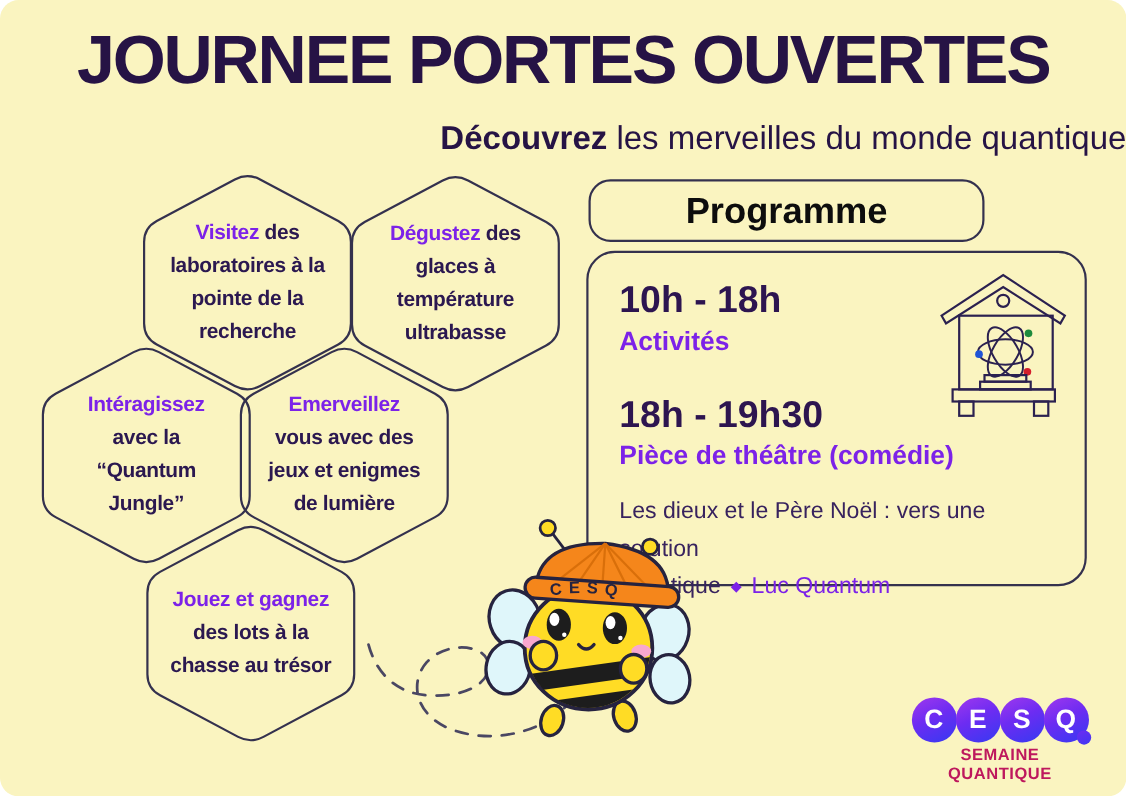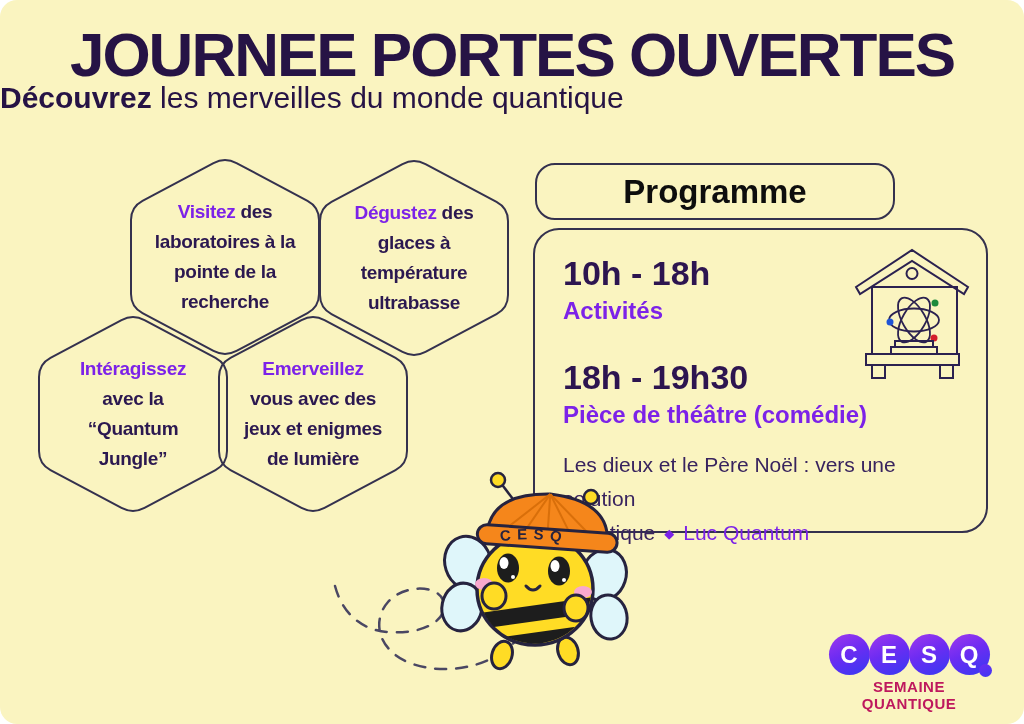--- a/index.html
+++ b/index.html
@@ -2,21 +2,21 @@
 <html><head>
 <meta charset="utf-8">
 <style>
   html,body{margin:0;padding:0;background:#ffffff;}
   body{width:1024px;height:724px;font-family:"Liberation Sans","DejaVu Sans",sans-serif;}
   .poster{position:absolute;left:0;top:0;width:1024px;height:724px;background:#FAF4C0;border-radius:17px;overflow:hidden;}
 
   
   .title{position:absolute;top:24px;left:0;width:1024px;text-align:center;
          font-size:62px;font-weight:800;letter-spacing:-2px;color:#261345;line-height:1;}
-  .subtitle{position:absolute;top:80px;left:0;width:1024px;text-align:left;
+  .subtitle{position:absolute;top:108px;left:0;width:1024px;text-align:right;
             font-size:30px;color:#261345;line-height:1.2;}
   .subtitle .lead{font-weight:800;}
 
   
   .hex{position:absolute;width:192px;height:204px;display:flex;align-items:center;justify-content:center;text-align:center;}
   .hex svg{position:absolute;left:0;top:0;}
   .hex-text{position:relative;z-index:1;width:182px;white-space:pre-line;
             font-size:19px;font-weight:700;line-height:30px;color:#2b1850;letter-spacing:-0.3px;}
   .hl{color:#7c22e8;}
   .hex1{left:129px;top:155px;} .hex2{left:318px;top:156px;}
@@ -93,20 +93,28 @@
 ultrabasse</span></div>
   </div>
   <div class="hex hex4">
     <svg width="192" height="204" viewBox="0 0 192 204">
         <use href="#hexShape" transform="translate(2,2)" fill="none" stroke="#34314e" stroke-width="2"></use>
       </svg>
     <div class="hex-text"><span class="hl">Emerveillez</span> <span>
 vous avec des
 jeux et enigmes
 de lumière</span></div>
+  </div>
+  <div class="hex hex5">
+    <svg width="192" height="204" viewBox="0 0 192 204">
+        <use href="#hexShape" transform="translate(2,2)" fill="none" stroke="#34314e" stroke-width="2"></use>
+      </svg>
+    <div class="hex-text"><span class="hl">Jouez et gagnez</span> <span>
+des lots à la
+chasse au trésor</span></div>
   </div>
 
   <div class="prog-header">
     <span class="prog-title">Programme</span>
   </div>
   <div class="prog-body">
     <div>
       <div class="slot-time">10h - 18h</div>
       <div class="slot-label">Activités</div>
     </div>

